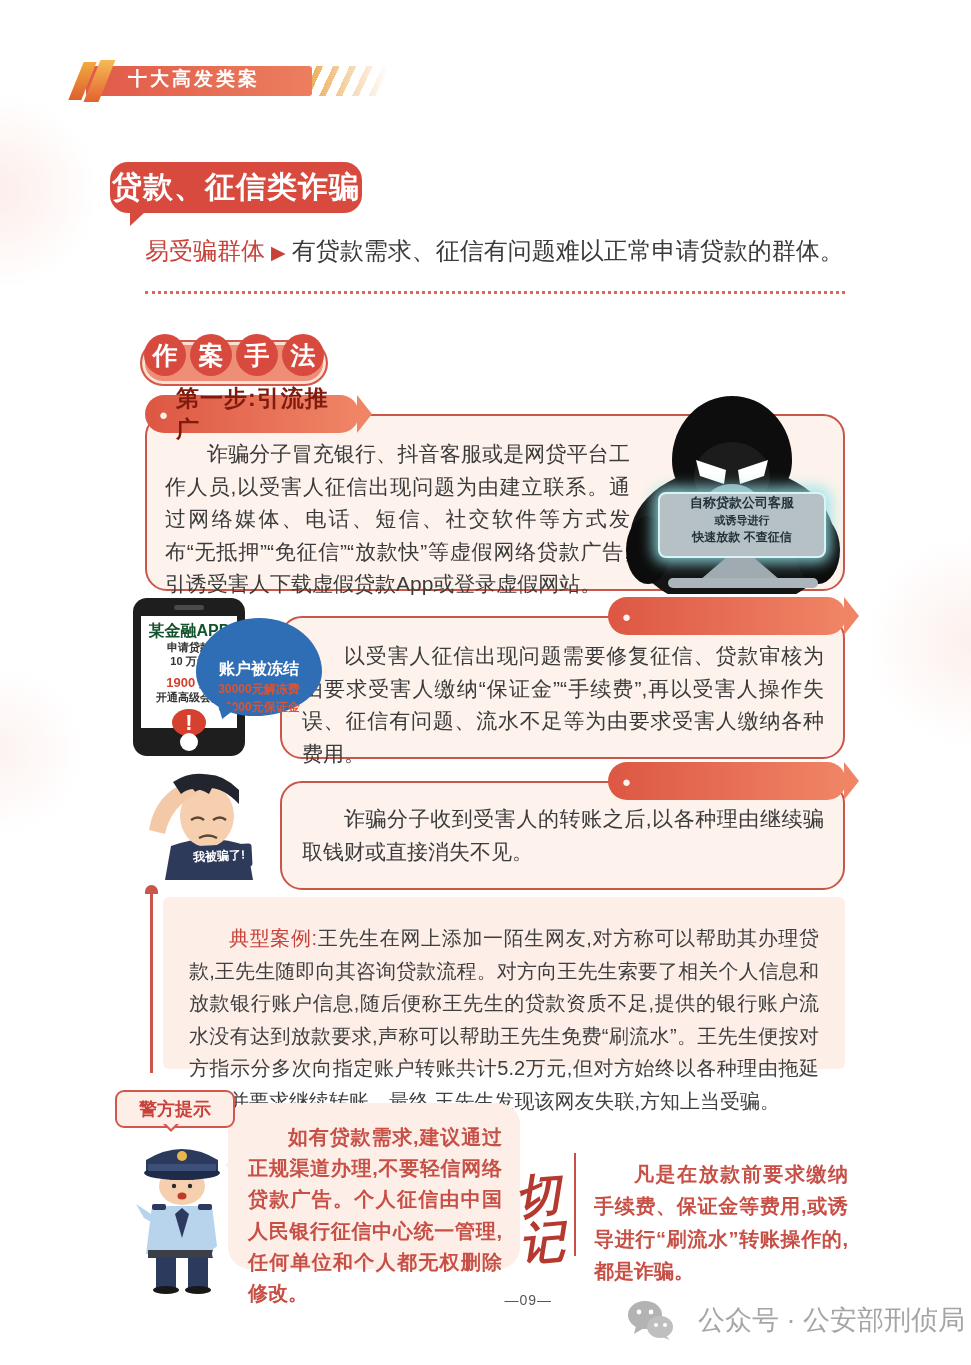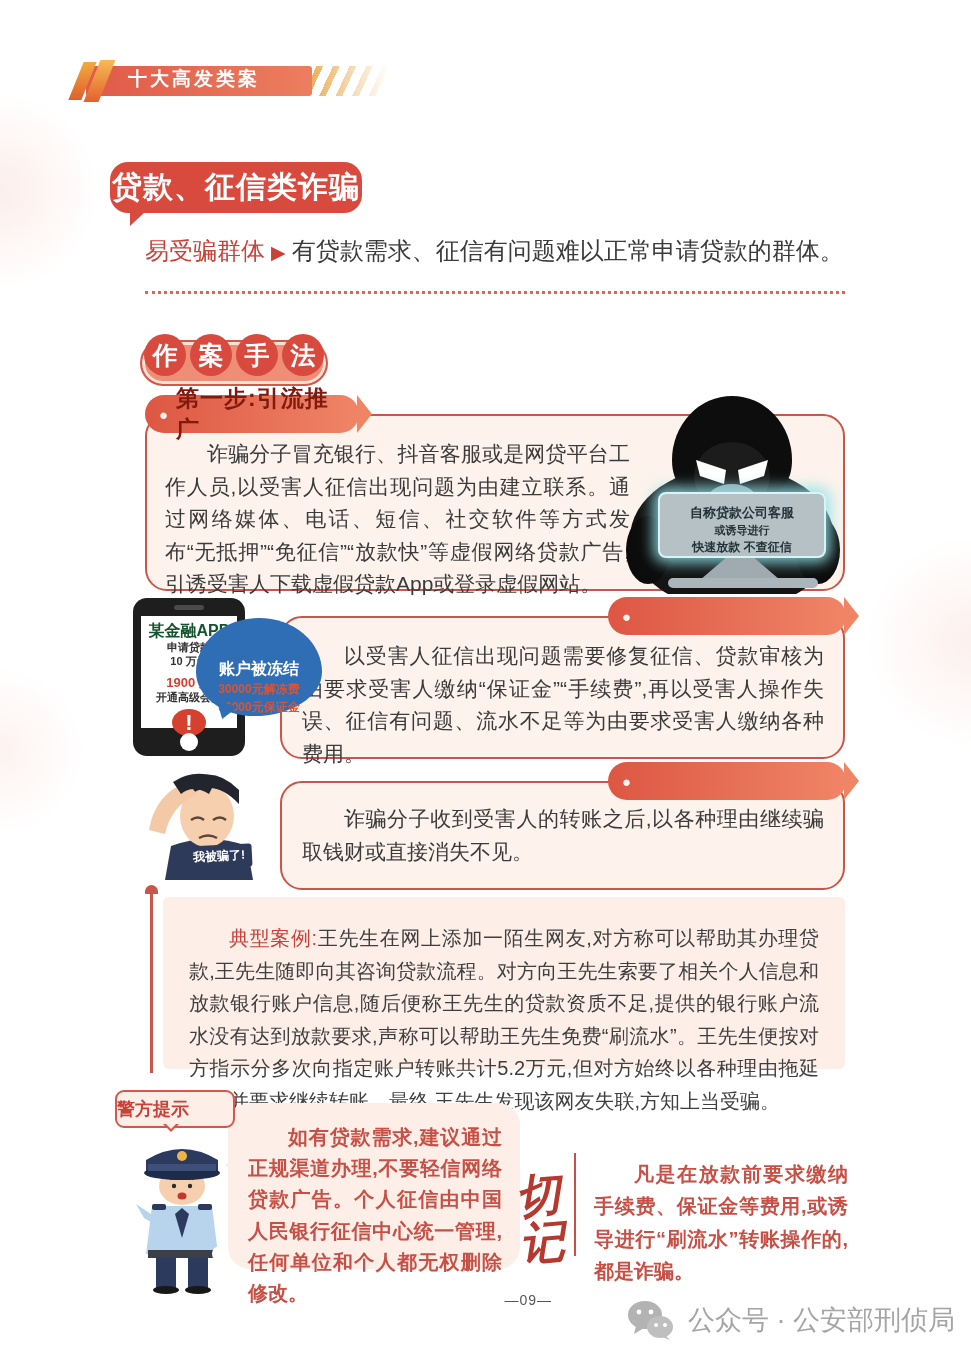--- a/index.html
+++ b/index.html
@@ -66,21 +66,21 @@
   .box3{left:280px;top:781px;width:565px;height:109px}
   .step-text{font-size:21px;line-height:1.55;text-align:justify;text-indent:2em;color:#3b3b3b;z-index:2}
   .text1{left:165px;top:438px;width:465px}
   .text2{left:302px;top:640px;width:522px}
   .text3{left:302px;top:803px;width:522px}
 
   
   .hacker{left:626px;top:380px;width:216px;height:214px;z-index:3}
   .laptop-screen{left:658px;top:492px;width:168px;height:66px;z-index:4;background:#b6c1c6;
     border-radius:8px;border:2px solid #d9f4f6;box-shadow:0 0 14px 5px rgba(146,226,233,.85);
-    display:flex;flex-direction:column;align-items:center;justify-content:flex-end;gap:1px;
+    display:flex;flex-direction:column;align-items:center;justify-content:flex-start;gap:1px;
     color:#22333a;font-weight:bold}
   .laptop-screen .l1{font-size:13px}.laptop-screen .l2{font-size:11px}.laptop-screen .l3{font-size:12px}
   .laptop-base{left:700px;top:558px;width:80px;height:22px;background:#9fabb1;z-index:4;
     clip-path:polygon(32% 0,68% 0,100% 100%,0 100%)}
   .laptop-foot{left:668px;top:578px;width:150px;height:10px;background:#aab6bb;border-radius:5px;z-index:4}
 
   
   .phone{left:133px;top:598px;width:112px;height:158px;background:#1e1e1e;border-radius:14px;z-index:5}
   .phone::before{content:"";position:absolute;left:41px;top:7px;width:30px;height:5px;background:#4a4a4a;border-radius:3px}
   .phone::after{content:"";position:absolute;left:47px;bottom:5px;width:18px;height:18px;background:#fff;border-radius:50%}
@@ -109,42 +109,42 @@
   .case-line::before{content:"";position:absolute;left:-5px;top:-5px;width:13px;height:9px;
     background:#c9564a;border-radius:7px 7px 0 0}
   .case-box{left:163px;top:897px;width:682px;height:172px;background:#fdeee8;border-radius:6px;
     padding:25px 26px 0 26px}
   .case-box p{font-size:20px;line-height:1.63;text-align:justify;text-indent:2em;color:#3f3f3f}
   .case-box .red{color:#c8423a;font-weight:normal}
 
   
   .police-badge{left:115px;top:1090px;width:120px;height:38px;background:#fdeee8;border:2px solid #d4574c;
     border-radius:9px;color:#c8423a;font-size:18px;font-weight:bold;
-    display:flex;align-items:center;justify-content:flex-start;z-index:3}
+    display:flex;align-items:center;justify-content:center;z-index:3}
   .police-badge::before{content:"";position:absolute;left:46px;bottom:-14px;
     border:8px solid transparent;border-top:8px solid #d4574c}
   .police-badge::after{content:"";position:absolute;left:48px;bottom:-9px;
     border:6px solid transparent;border-top:6px solid #fdeee8}
   .officer{left:118px;top:1132px;width:128px;height:162px;z-index:2}
   .police-bubble{left:228px;top:1103px;width:292px;height:166px;background:#fdeee8;border-radius:22px;
     padding:19px 18px 0 20px;z-index:1;
     color:#c75046;font-size:20px;font-weight:bold;line-height:1.56;text-indent:2em;text-align:justify}
   .police-bubble::before{content:"";position:absolute;left:-13px;top:52px;
     border:10px solid transparent;border-right:14px solid #fdeee8}
 
   .remember-chars{left:514px;top:1172px;width:52px;color:#b5392e;z-index:2;
     font-family:"DejaVu Serif","Liberation Serif",serif;font-style:italic;font-weight:bold;
     font-size:45px;line-height:1.05;transform:rotate(-5deg);text-align:center}
   .remember-divider{left:574px;top:1153px;width:2px;height:103px;background:#c75046}
   .remember-text{left:594px;top:1158px;width:254px;color:#c75046;font-size:20px;font-weight:bold;
     line-height:1.62;text-indent:2em;text-align:justify}
 
   
   .page-num{left:418px;top:1292px;width:134px;text-align:right;color:#565656;font-size:14px;letter-spacing:1px}
-  .watermark{left:626px;top:1300px;display:flex;align-items:center;gap:14px;color:#a5a5a5;font-size:27px}
+  .watermark{left:626px;top:1300px;display:flex;align-items:center;gap:24px;color:#a5a5a5;font-size:27px}
   .wechat-icon{width:48px;height:40px}
 </style>
 </head>
 <body>
 
 <div class="abs slash-icon">
     <i></i>
     <i></i>
   </div>
 <div class="abs top-banner">

